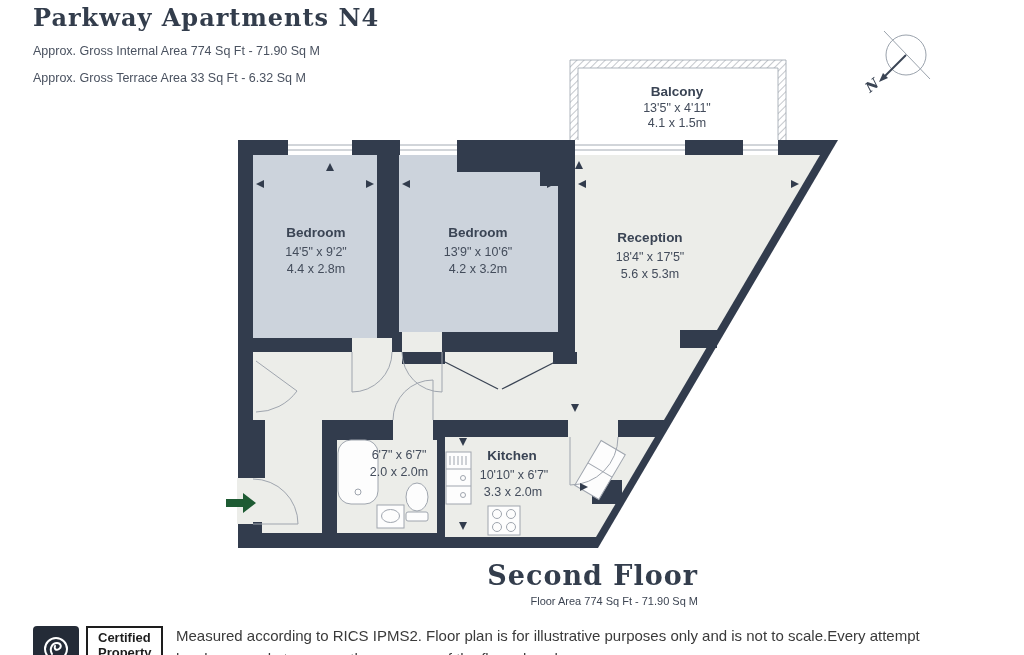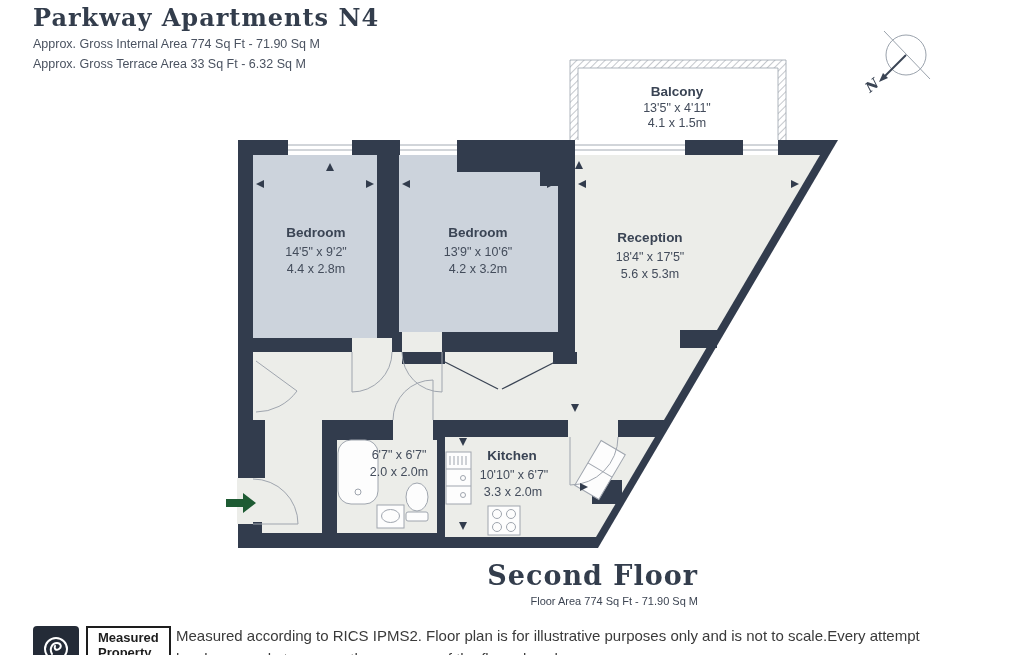--- a/index.html
+++ b/index.html
@@ -2,21 +2,21 @@
 <html><head>
 <meta charset="utf-8">
 <style>
   html,body{margin:0;padding:0;background:#ffffff;}
   .page{position:relative;width:1024px;height:655px;background:#ffffff;overflow:hidden;
         font-family:"Liberation Sans",sans-serif;}
   
   .hdr{position:absolute;left:33px;top:4px;}
   .hdr-title{font-family:"DejaVu Serif",serif;font-weight:700;font-size:24px;
              letter-spacing:1px;color:#333d4c;line-height:1.2;}
-  .hdr-sub{font-size:12.5px;color:#4a5260;margin-top:2px;line-height:1.45;}
+  .hdr-sub{font-size:12.5px;color:#4a5260;margin-top:9px;line-height:1.45;}
   
   .floor-block{position:absolute;left:248px;top:560px;width:450px;text-align:right;}
   .floor-title{font-family:"DejaVu Serif",serif;font-weight:700;font-size:27px;
                letter-spacing:1px;color:#333d4c;}
   .floor-area{font-size:11px;color:#3d4553;margin-top:4px;}
   
   .footer{position:absolute;left:33px;top:626px;display:flex;align-items:flex-start;}
   .logo-tile{width:46px;height:46px;background:#242b37;border-radius:4px;
              display:flex;align-items:center;justify-content:center;flex:0 0 auto;}
   .badge-box{margin-left:7px;border:2.5px solid #1d1d1d;background:#fff;
@@ -197,21 +197,21 @@
   </div>
 
   <div class="footer">
     <div class="logo-tile">
       <svg width="32" height="32" viewBox="0 0 32 32">
         <circle cx="16" cy="16" r="11" fill="none" stroke="#ffffff" stroke-width="2"></circle>
         <path d="M12,21 C9,16 12,10 17,10 C21,10 22,14 19,16 C16,18 14,16 15,13" fill="none" stroke="#ffffff" stroke-width="2" stroke-linecap="round"></path>
       </svg>
     </div>
     <div class="badge-box">
-      <div>Measured</div>
+      <div>Certified</div>
       <div>Property</div>
     </div>
   </div>
   <div class="disclaimer">
     <div>Measured according to RICS IPMS2. Floor plan is for illustrative purposes only and is not to scale.Every attempt has been made to ensure the accuracy of the floor plan shown,</div>
 
   </div>
 
 </div>
 

